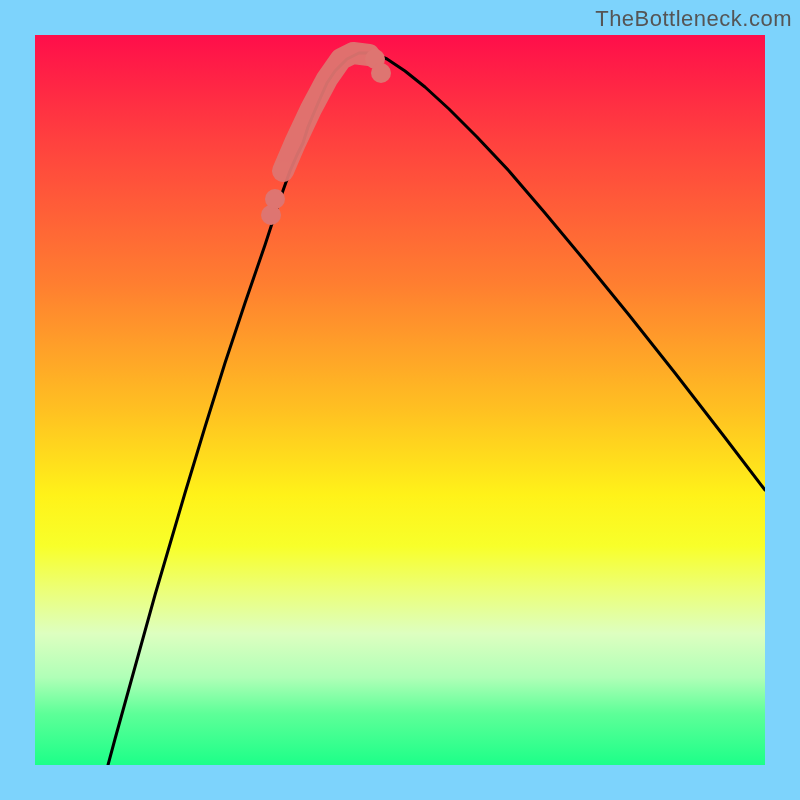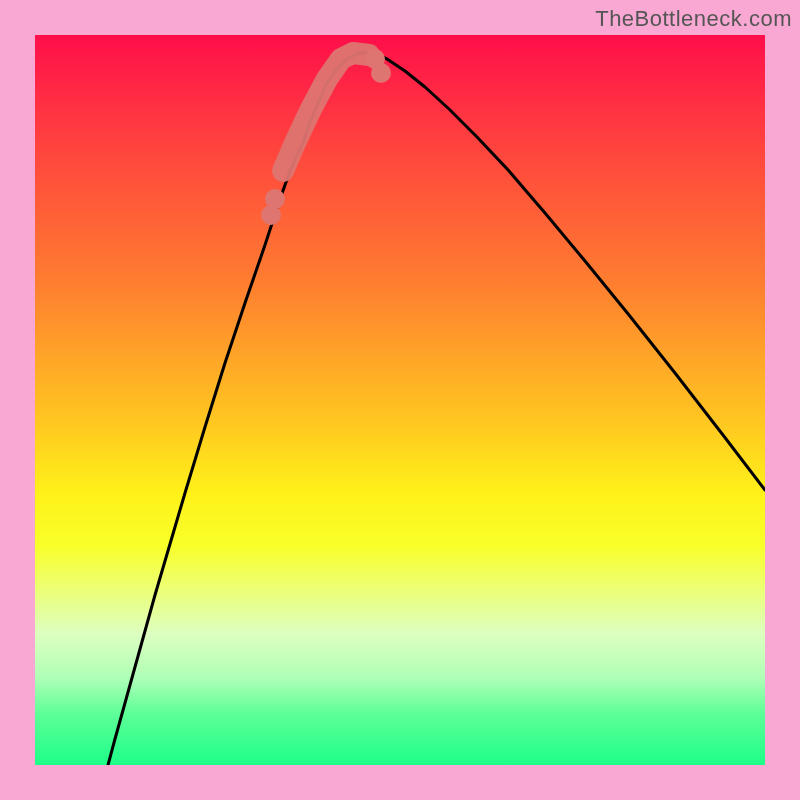--- a/index.html
+++ b/index.html
@@ -10,21 +10,21 @@
     overflow: hidden;
     background: #ffffff;
     font-family: Arial, Helvetica, sans-serif;
   }
   .frame {
     position: absolute;
     top: 0;
     left: 0;
     width: 800px;
     height: 800px;
-    background: #f9a8d4;
+    background: #7dd3fc;
   }
   .plot {
     position: absolute;
     top: 35px;
     left: 35px;
     width: 730px;
     height: 730px;
     overflow: hidden;
   }
   .gradient {

